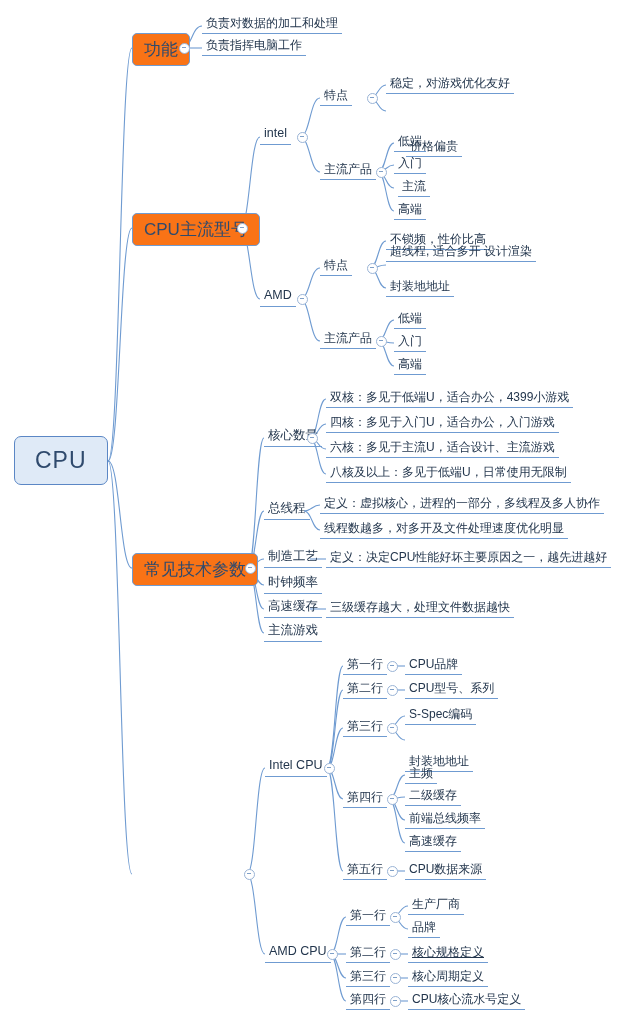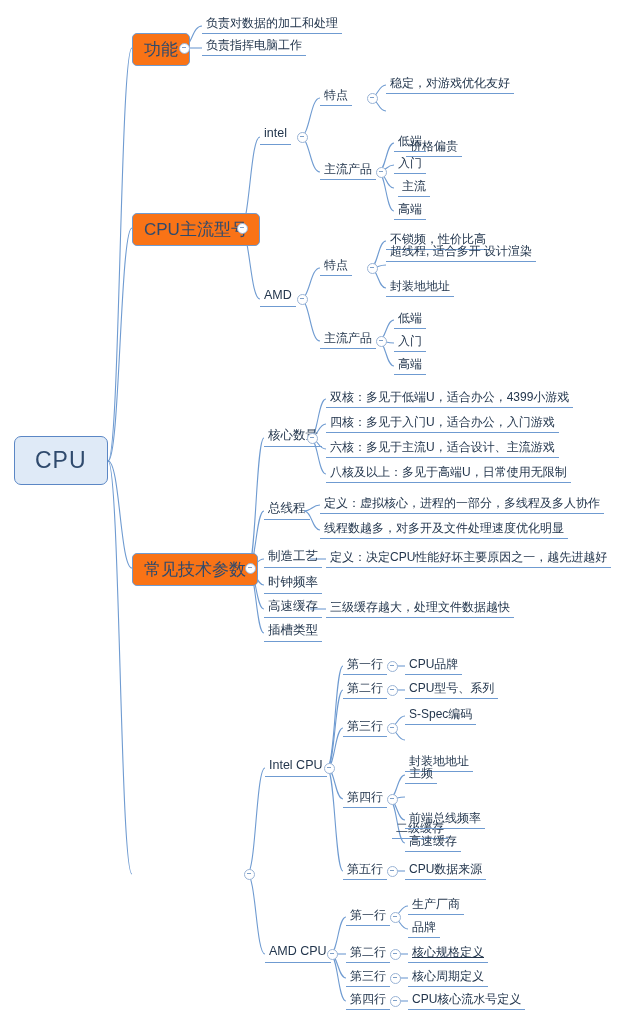--- a/index.html
+++ b/index.html
@@ -280,21 +280,21 @@
   <div class="node lvl3" style="left:326px; top:388px;">
     <span>双核：多见于低端U，适合办公，4399小游戏</span>
   </div>
   <div class="node lvl3" style="left:326px; top:413px;">
     <span>四核：多见于入门U，适合办公，入门游戏</span>
   </div>
   <div class="node lvl3" style="left:326px; top:438px;">
     <span>六核：多见于主流U，适合设计、主流游戏</span>
   </div>
   <div class="node lvl3" style="left:326px; top:463px;">
-    <span>八核及以上：多见于高端U，日常使用无限制</span>
+    <span>八核及以上：多见于低端U，日常使用无限制</span>
   </div>
 
   <div class="node lvl2" style="left:264px; top:499px;">
     <span>总线程</span>
   </div>
   <div class="node lvl3" style="left:320px; top:494px;">
     <span>定义：虚拟核心，进程的一部分，多线程及多人协作</span>
   </div>
   <div class="node lvl3" style="left:320px; top:519px;">
     <span>线程数越多，对多开及文件处理速度优化明显</span>
@@ -312,21 +312,21 @@
   </div>
 
   <div class="node lvl2" style="left:264px; top:597px;">
     <span>高速缓存</span>
   </div>
   <div class="node lvl3" style="left:326px; top:598px;">
     <span>三级缓存越大，处理文件数据越快</span>
   </div>
 
   <div class="node lvl2" style="left:264px; top:621px;">
-    <span>插槽类型</span>
+    <span>主流游戏</span>
   </div>
 
   <div class="toggle" style="left:244px; top:869px;"></div>
 
   <div class="node lvl2" style="left:265px; top:756px;">
     <span>Intel CPU</span>
   </div>
   <div class="toggle" style="left:324px; top:763px;"></div>
 
   <div class="node lvl3" style="left:343px; top:655px;">
@@ -356,21 +356,21 @@
     <span>封装地地址</span>
   </div>
 
   <div class="node lvl3" style="left:343px; top:788px;">
     <span>第四行</span>
   </div>
   <div class="toggle" style="left:387px; top:794px;"></div>
   <div class="node lvl3" style="left:405px; top:764px;">
     <span>主频</span>
   </div>
-  <div class="node lvl3" style="left:392px; top:786px;margin-top:33px;">
+  <div class="node lvl3" style="left:405px; top:786px;">
     <span>二级缓存</span>
   </div>
   <div class="node lvl3" style="left:405px; top:809px;">
     <span>前端总线频率</span>
   </div>
   <div class="node lvl3" style="left:405px; top:832px;">
     <span>高速缓存</span>
   </div>
 
   <div class="node lvl3" style="left:343px; top:860px;">

